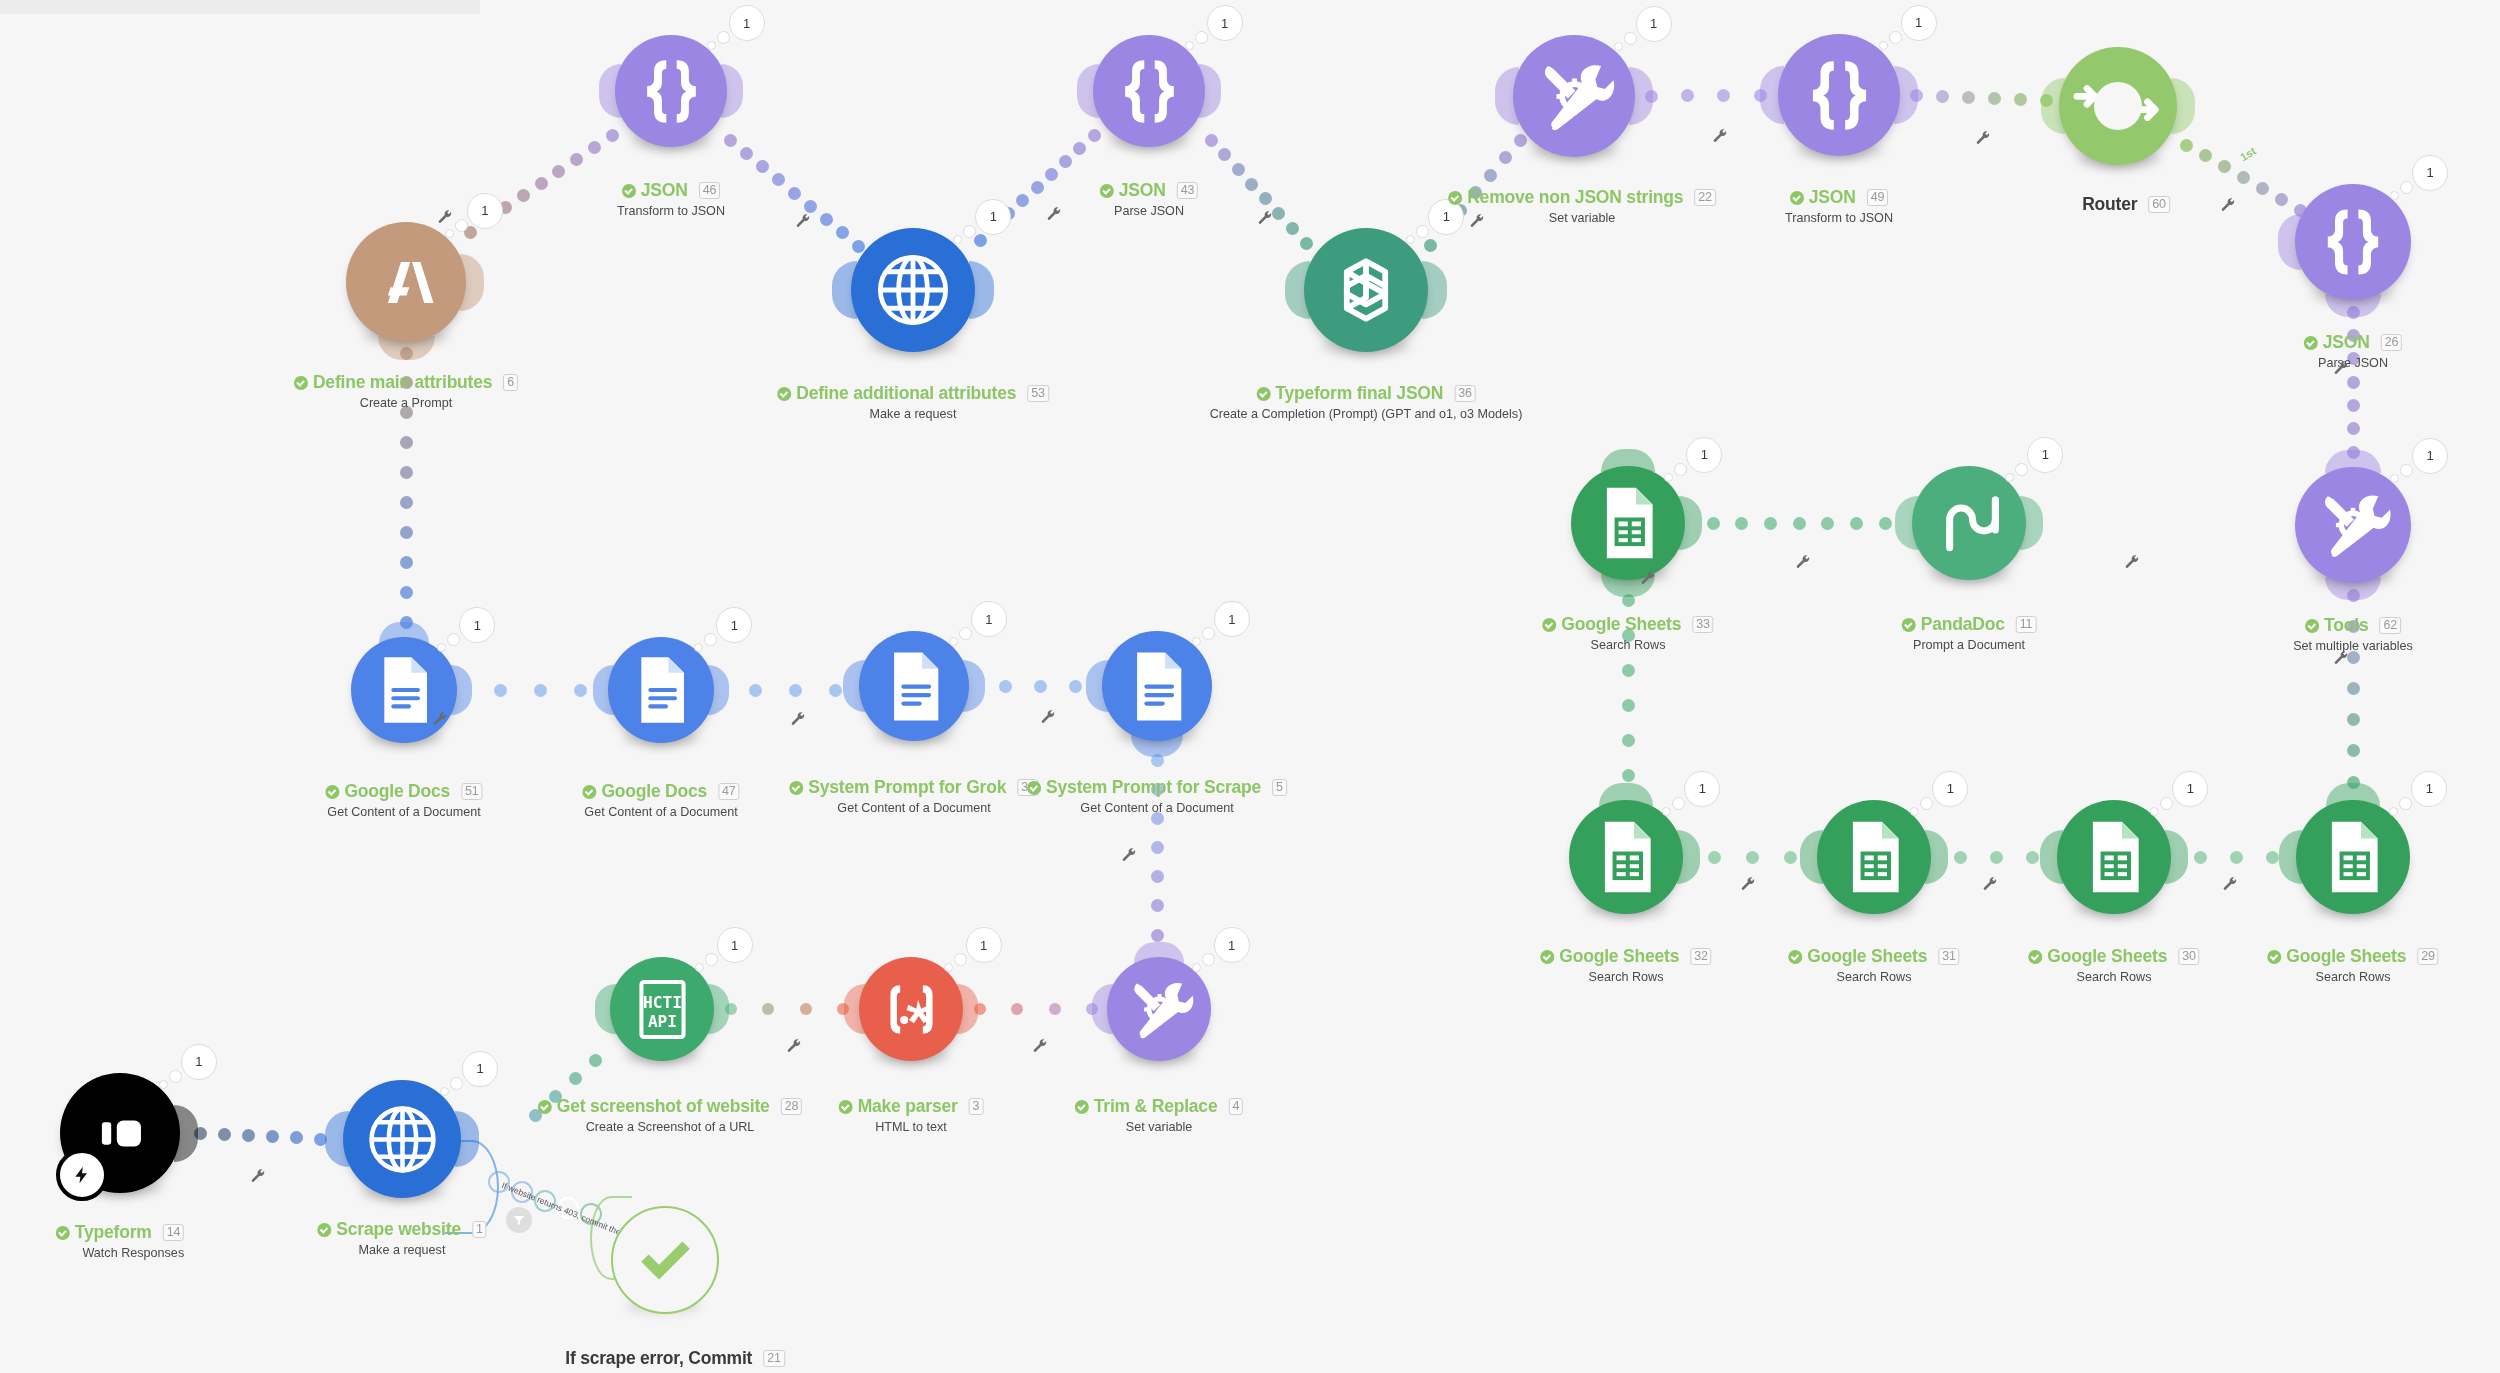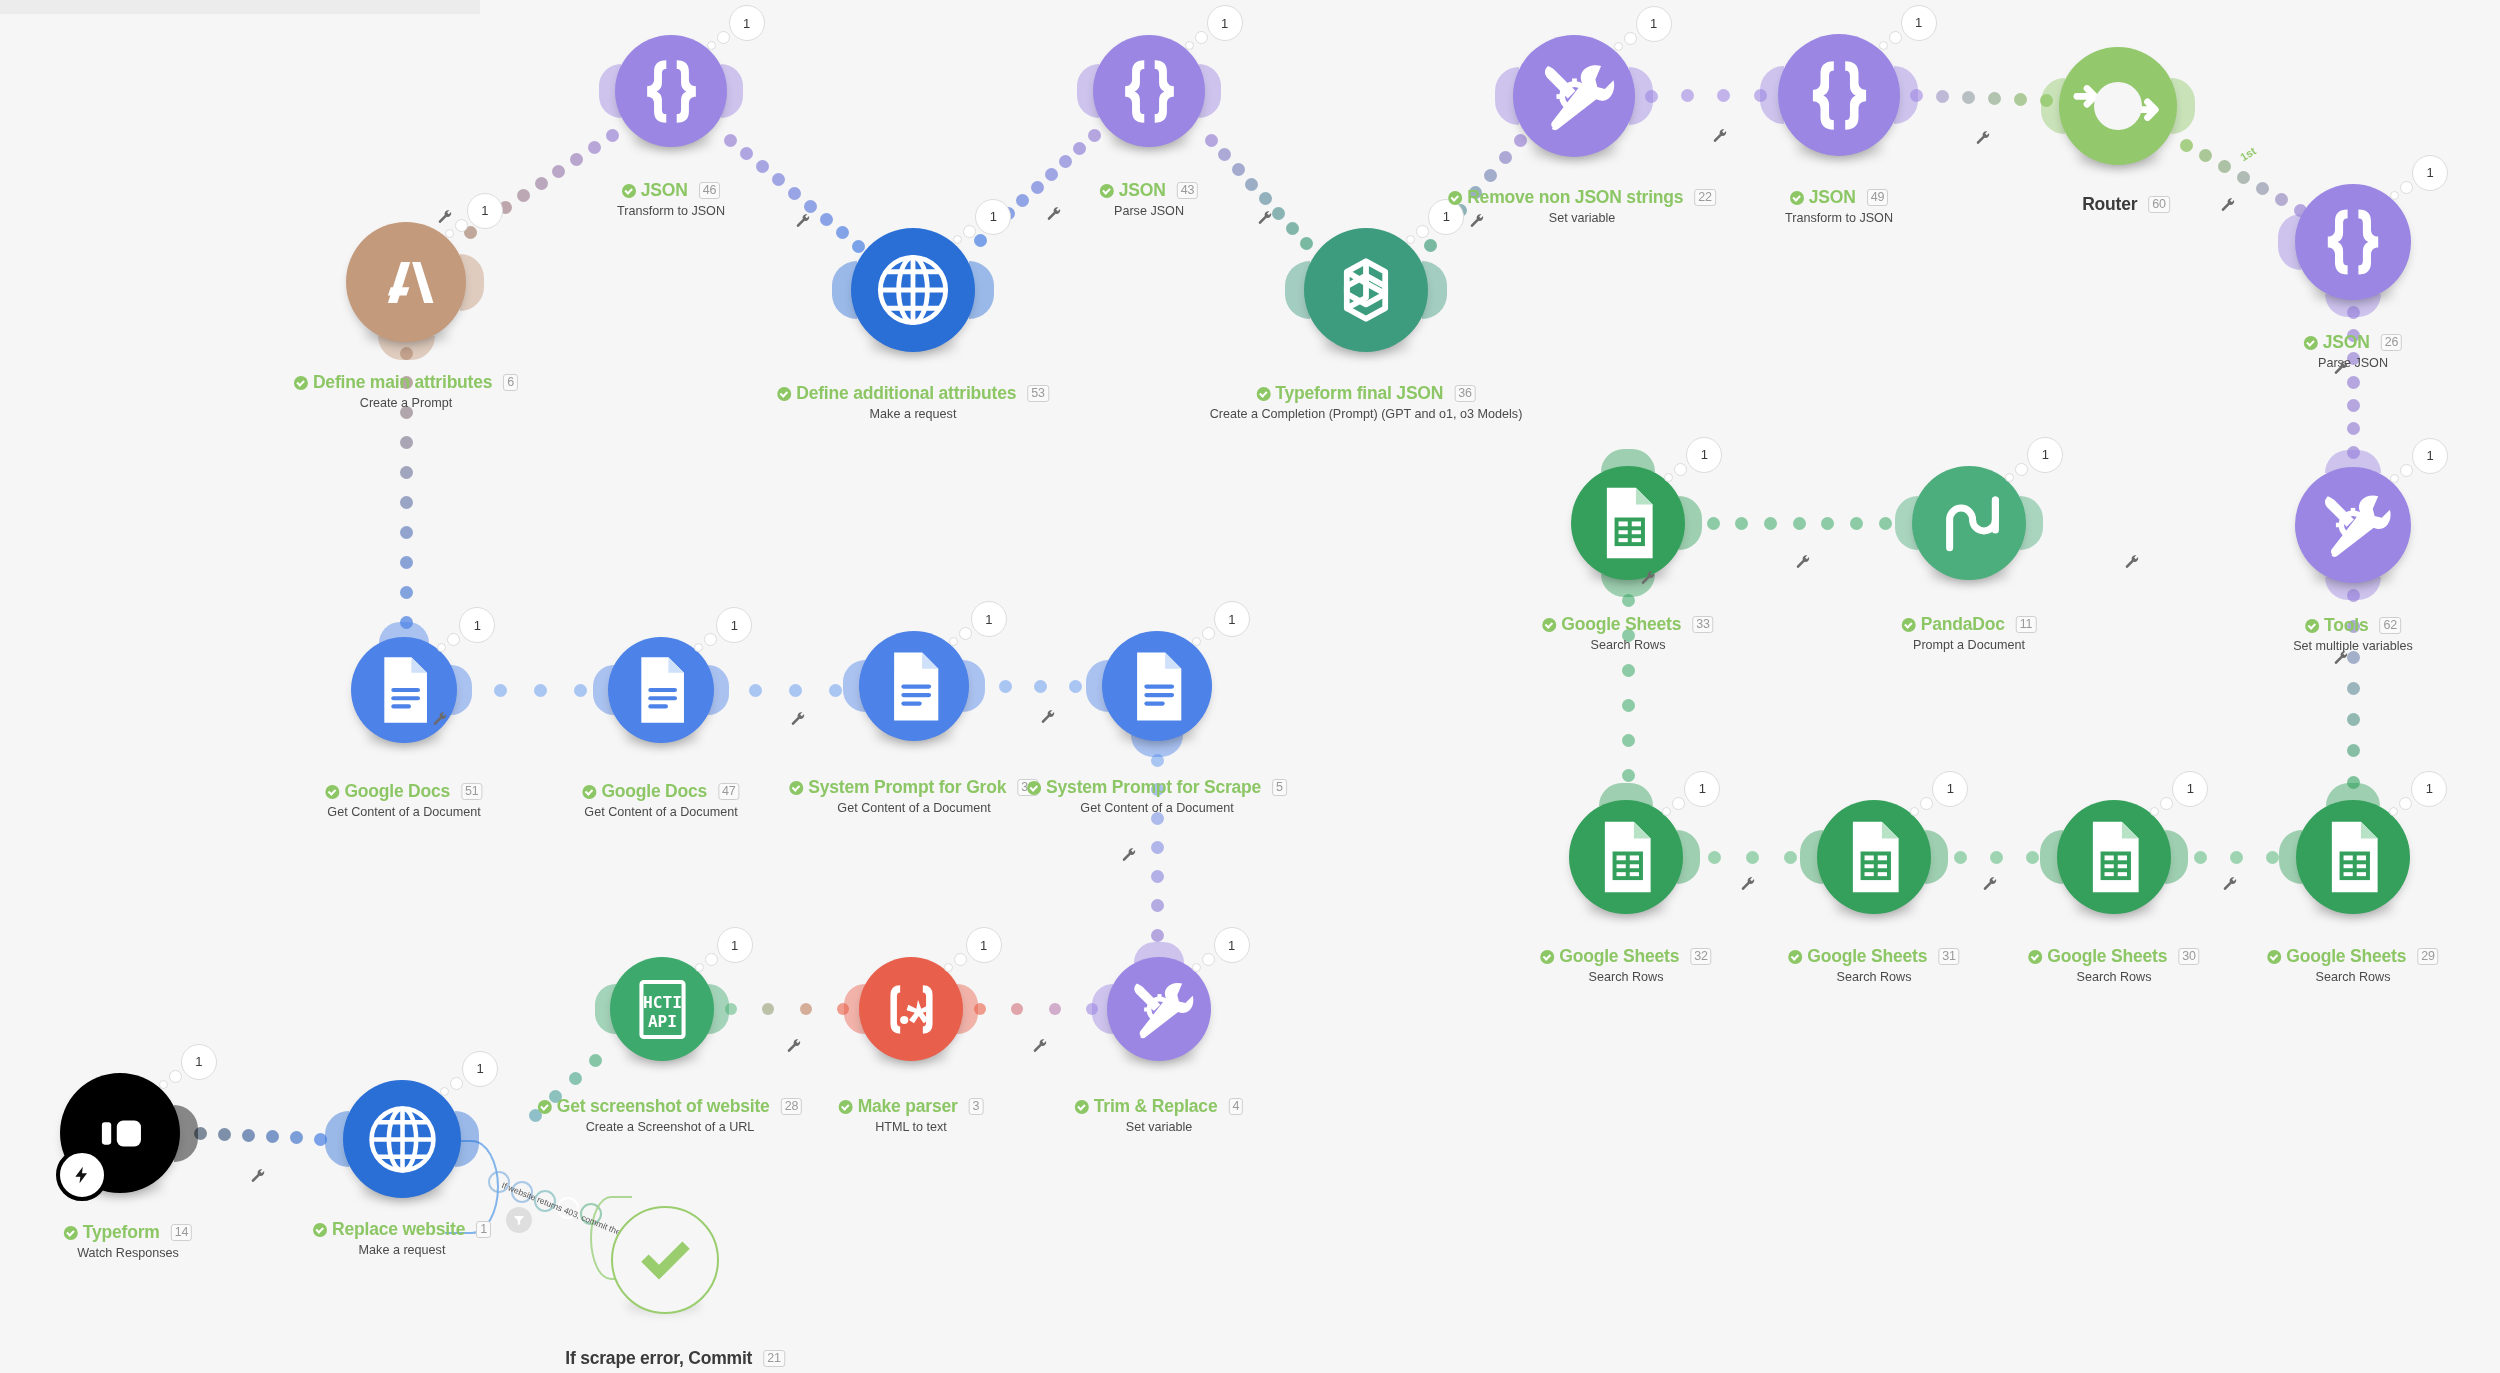--- a/index.html
+++ b/index.html
@@ -614,21 +614,21 @@
       <svg width="20" height="20" viewBox="0 0 24 24">
         <path d="M13 2L4 14h6l-1 8 9-12h-6z" fill="#111"></path>
       </svg>
     </div>
     <div class="bub" style="left: 0px; top: 0px;">
       <div class="big" style="left: 180.8px; top: 1043.8px;">1</div>
       <div class="m" style="left: 168.8px; top: 1069.8px;"></div>
       <div class="s" style="left: 158.8px; top: 1079.8px;"></div>
     </div>
     <div class="lbl" style="left: 0px; top: 1222px; width: 100%;">
-      <div style="position: absolute; left: 128px; transform: translateX(-50%); white-space: nowrap;"><div class="t1">
+      <div style="position: absolute; left: 120px; transform: translateX(-50%); white-space: nowrap; text-align: right;"><div class="t1">
           <span class="ok"></span>
           <span>Typeform</span>
           <span class="num">14</span>
         </div><div class="t2">Watch Responses</div></div>
     </div>
     <div class="shade" style="left: 359.52px; top: 1183.25px; width: 85.55px; height: 18.88px;"></div>
     <div style="position: absolute; width: 23.6px; height: 56.05px; top: 1110.97px; background: rgb(42, 111, 214); opacity: 0.45; left: 325.4px; border-radius: 23.6px 0px 0px 23.6px;"></div>
     <div style="position: absolute; width: 23.6px; height: 56.05px; top: 1110.97px; background: rgb(42, 111, 214); opacity: 0.45; left: 455px; border-radius: 0px 23.6px 23.6px 0px;"></div>
     <div class="bulb" style="left: 343px; top: 1080px; width: 118px; height: 118px; background: rgb(42, 111, 214);">
       <span>
@@ -645,21 +645,21 @@
       </span>
     </div>
     <div class="bub" style="left: 0px; top: 0px;">
       <div class="big" style="left: 462.02px; top: 1050.72px;">1</div>
       <div class="m" style="left: 450.02px; top: 1076.72px;"></div>
       <div class="s" style="left: 440.02px; top: 1086.72px;"></div>
     </div>
     <div class="lbl" style="left: 0px; top: 1219px; width: 100%;">
       <div style="position: absolute; left: 402px; transform: translateX(-50%); white-space: nowrap;"><div class="t1">
           <span class="ok"></span>
-          <span>Replace website</span>
+          <span>Scrape website</span>
           <span class="num">1</span>
         </div><div class="t2">Make a request</div></div>
     </div>
     <div class="shade" style="left: 624.56px; top: 1048px; width: 75.4px; height: 16.64px;"></div>
     <div style="position: absolute; width: 20.8px; height: 49.4px; top: 984.3px; background: rgb(61, 169, 108); opacity: 0.45; left: 595.2px; border-radius: 20.8px 0px 0px 20.8px;"></div>
     <div style="position: absolute; width: 20.8px; height: 49.4px; top: 984.3px; background: rgb(61, 169, 108); opacity: 0.45; left: 708px; border-radius: 0px 20.8px 20.8px 0px;"></div>
     <div class="bulb" style="left: 610px; top: 957px; width: 104px; height: 104px; background: rgb(61, 169, 108);">
       <span>
         <svg width="81" height="81" viewBox="0 0 100 100">
         <rect x="24" y="16" width="52" height="68" rx="3" fill="none" stroke="#fff" stroke-width="5"></rect>

